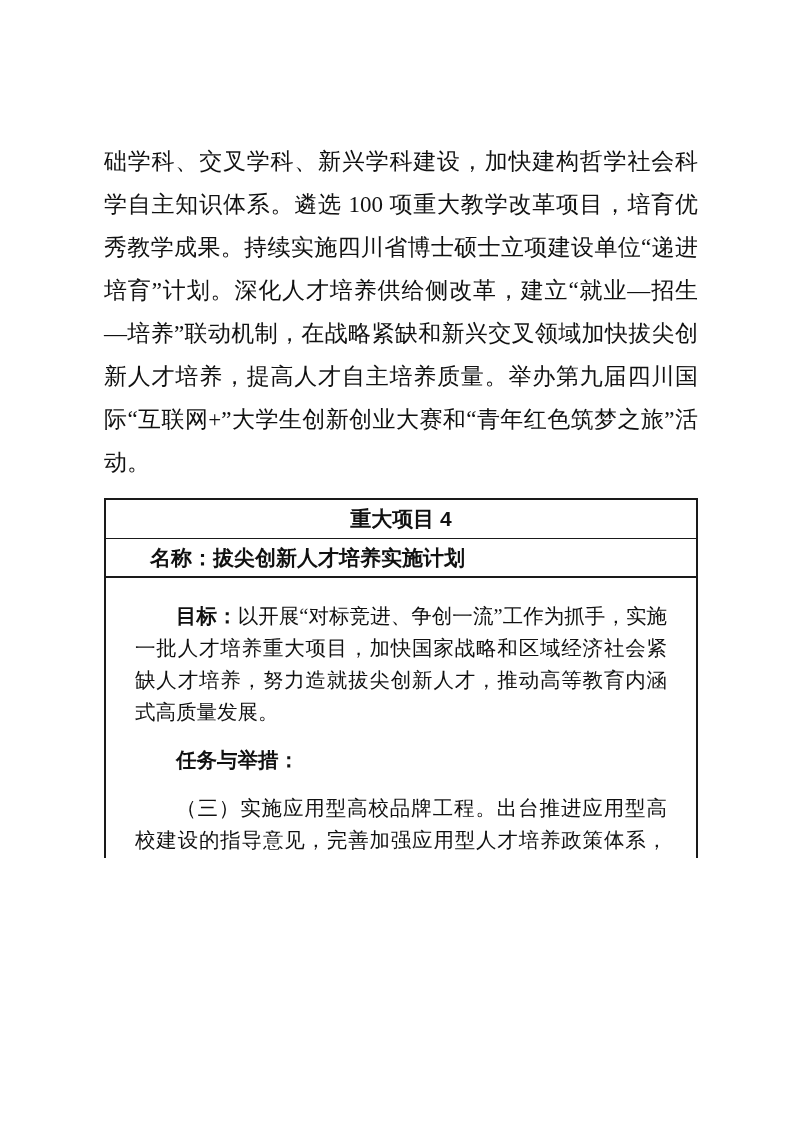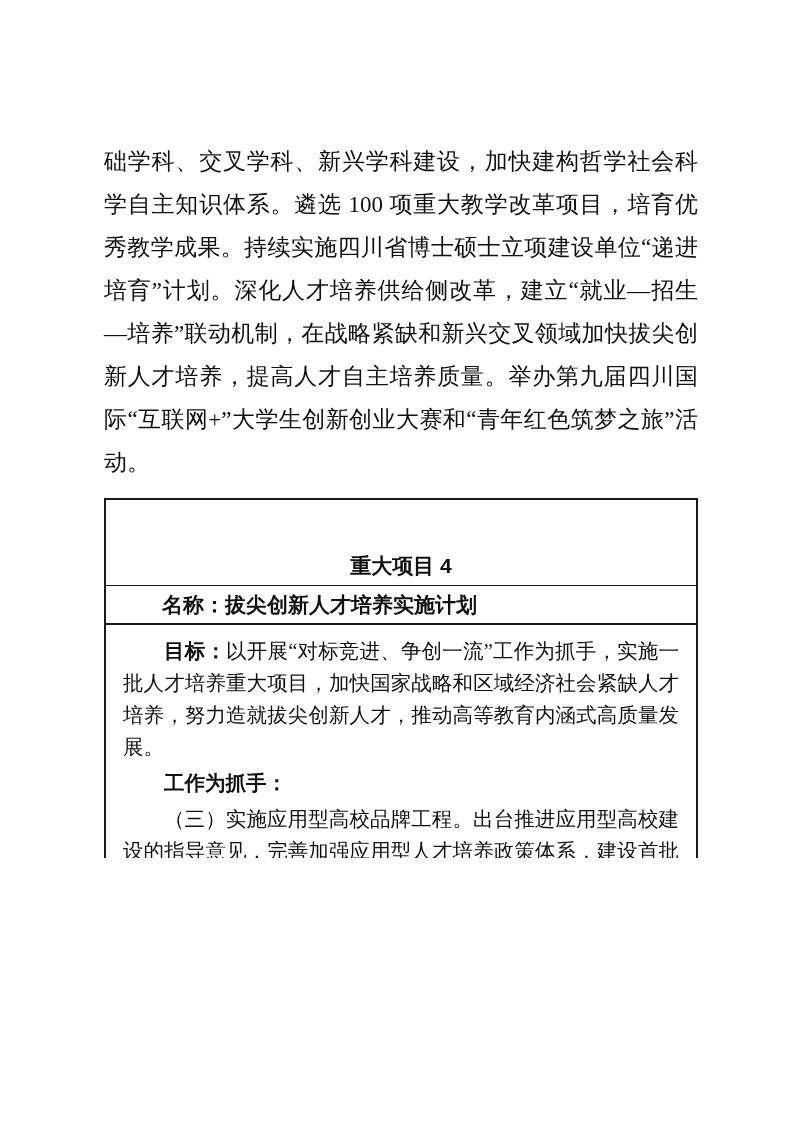--- a/index.html
+++ b/index.html
@@ -35,37 +35,36 @@
   .hei {
     font-family: "Liberation Sans", "DejaVu Sans", sans-serif;
     font-weight: 700;
   }
   .box-header {
     text-align: center;
     font-size: 21px;
     line-height: 36px;
     border-bottom: 1.5px solid #1a1a1a;
     padding: 1px 0;
-    margin-top: 47px;
   }
   .box-name-row {
     font-size: 21px;
     line-height: 35px;
-    padding: 1px 14px;
+    padding: 1px 2px;
     text-indent: 2em;
     border-bottom: 2.5px solid #1a1a1a;
   }
   .box-body {
     padding: 6px 13px 8px 13px;
     font-size: 20.5px;
     line-height: 32px;
     text-align: justify;
   }
   .box-body p {
-    margin: 4px;
+    margin: 16px;
     text-indent: 2em;
   }
   .footer-page-number {
     position: absolute;
     left: 118px;
     top: 1000px;
     font-size: 17px;
     letter-spacing: 2px;
     color: #1d4ed8;
     text-align: center;
@@ -82,21 +81,21 @@
     <div class="project-box">
 
       <div class="box-header hei">重大项目 4</div>
 
       <div class="box-name-row hei">名称：拔尖创新人才培养实施计划</div>
 
       <div class="box-body">
 
         <p><span class="hei">目标：</span><span>以开展“对标竞进、争创一流”工作为抓手，实施一批人才培养重大项目，加快国家战略和区域经济社会紧缺人才培养，努力造就拔尖创新人才，推动高等教育内涵式高质量发展。</span></p>
 
-        <p class="hei">工作为抓手：</p>
+        <p class="hei">任务与举措：</p>
 
 
 
         <p>（三）实施应用型高校品牌工程。出台推进应用型高校建设的指导意见，完善加强应用型人才培养政策体系，建设首批应用型品牌专业 25 个、应用型品牌课程 50 门，提高复合型应用型人才培养能力。</p>
 
       </div>
     </div>
   </div>
 
   <div class="footer-page-number">— 22 —</div>

